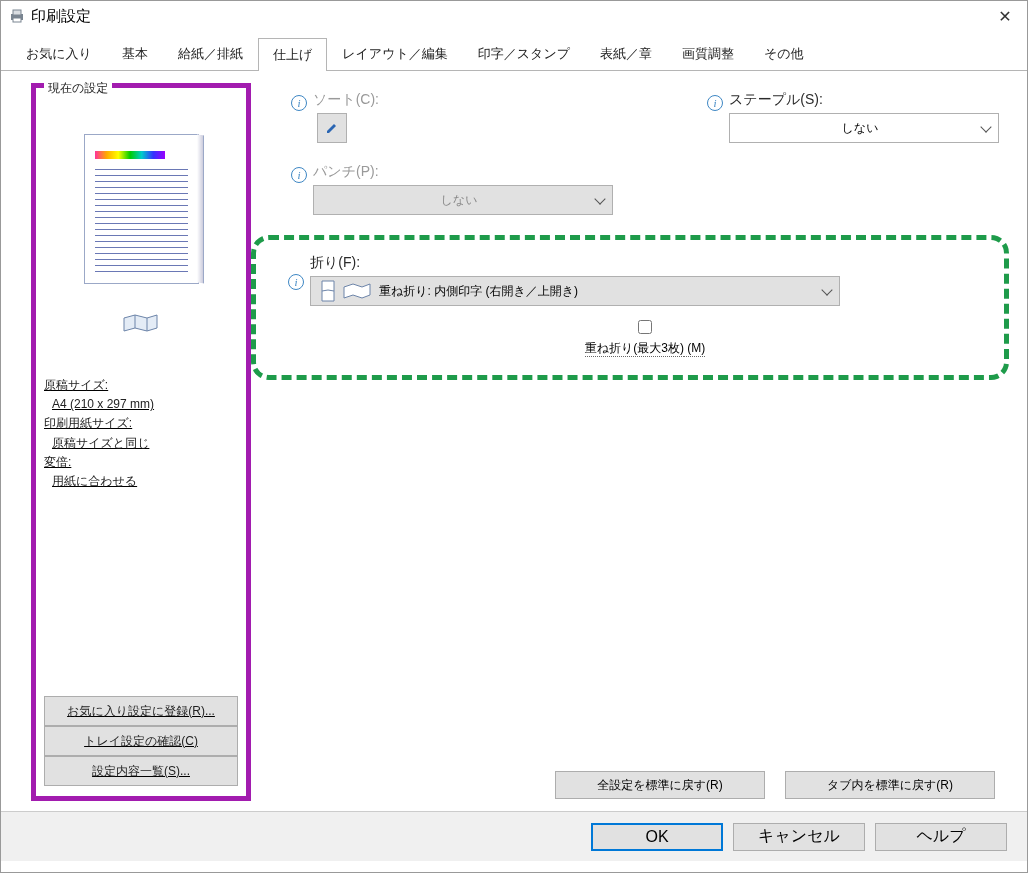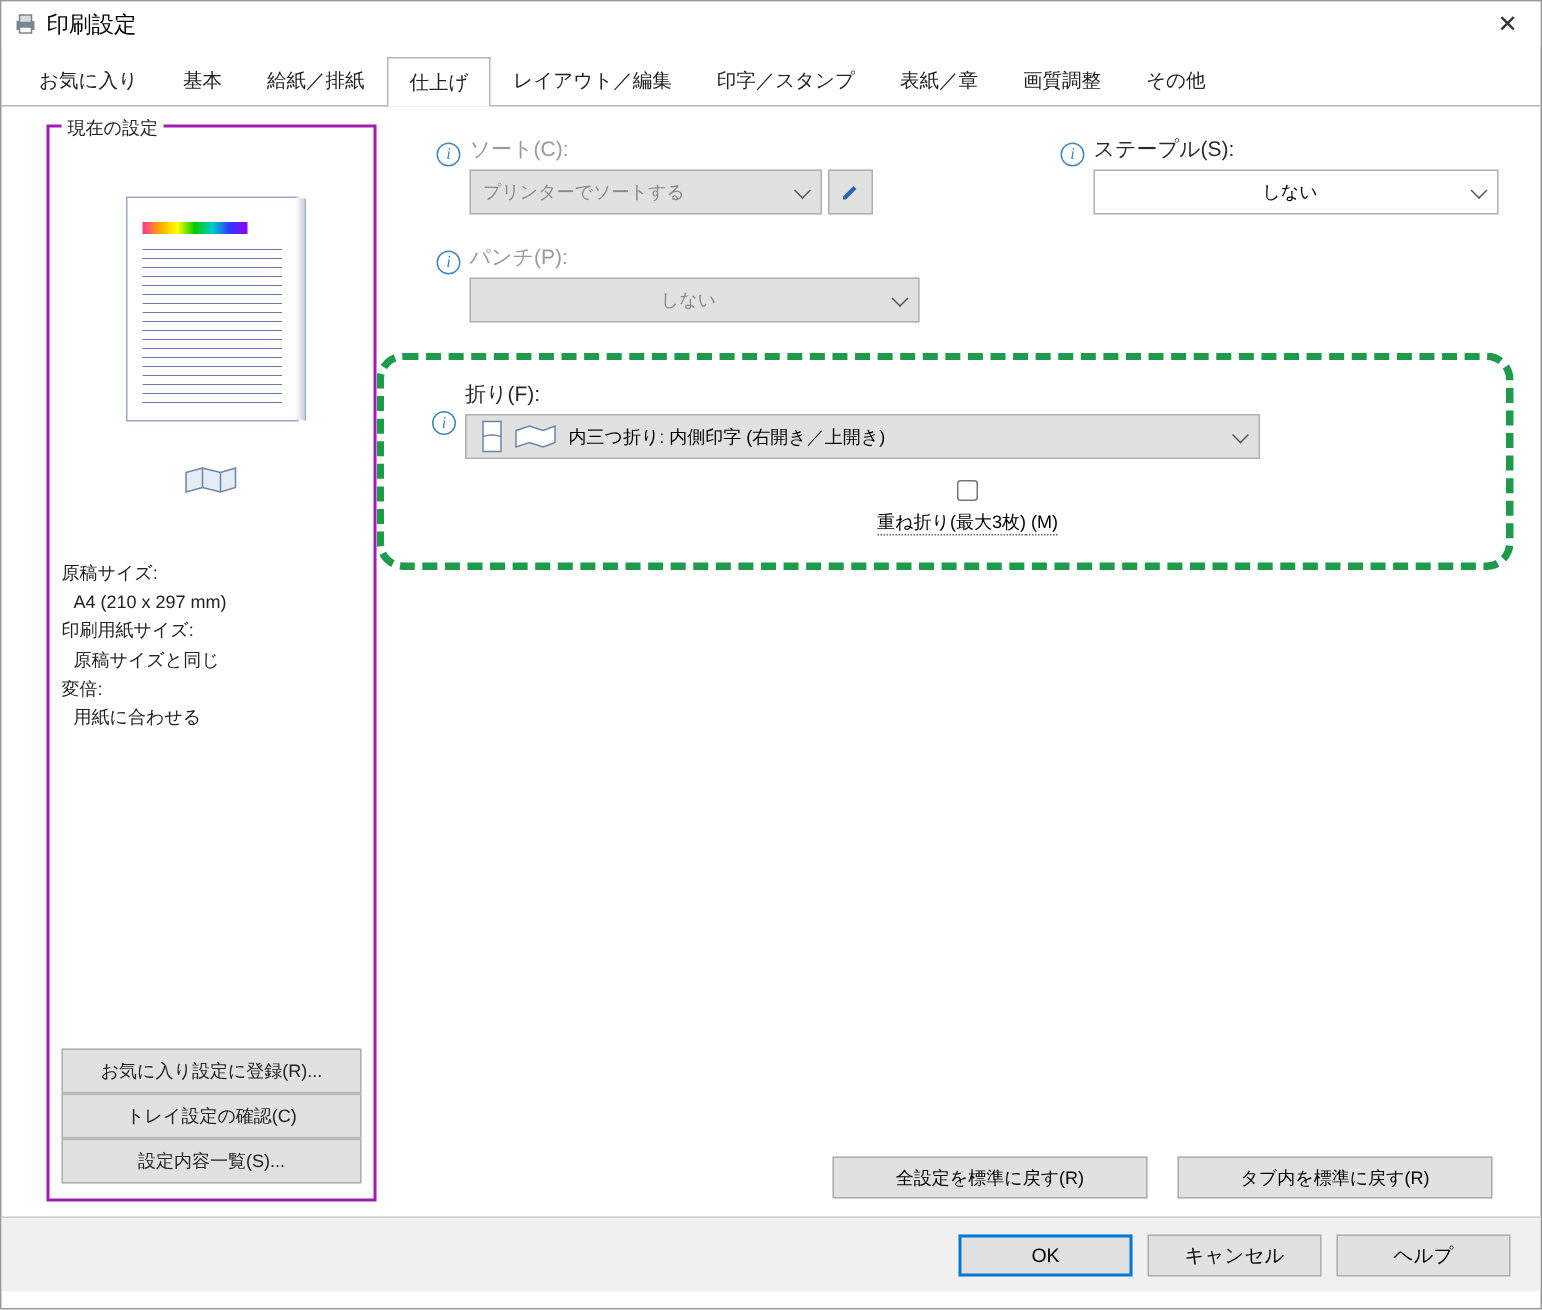--- a/index.html
+++ b/index.html
@@ -10,21 +10,21 @@
 .titlebar .title { flex: 1; font-size: 15px; }
 .titlebar .close { width: 28px; text-align: center; font-size: 16px; color: #333; }
 
 .tabs { display: flex; align-items: flex-start; padding: 6px 10px 0 10px; border-bottom: 1px solid #b5b5b5; }
 .tab { padding: 7px 14px; font-size: 13px; border: 1px solid transparent; border-bottom: none; cursor: pointer; color: #222; }
 .tab.active { border-color: #b5b5b5; background: #fff; position: relative; top: 1px; }
 
 .content { display: flex; height: 740px; }
 
 .sidebar { width: 260px; padding: 12px 10px 10px 30px; }
-.groupbox { border: 2px solid #a21caf; padding: 10px 8px; position: relative; height: 100%; display: flex; flex-direction: column; }
+.groupbox { border: 5px solid #a21caf; padding: 10px 8px; position: relative; height: 100%; display: flex; flex-direction: column; text-decoration: underline; }
 .groupbox .legend { position: absolute; top: -8px; left: 8px; background: #fff; padding: 0 4px; font-size: 12px; color: #222; }
 .preview { flex: 0 0 270px; display: flex; flex-direction: column; align-items: center; justify-content: center; gap: 30px; }
 .preview-doc { width: 115px; height: 150px; background: #fff; border: 1px solid #9ba8c7; position: relative; }
 .preview-doc::after { content: ''; position: absolute; top: 0; right: -6px; width: 6px; height: 100%; background: linear-gradient(to right, #fff, #ccd); border-right: 1px solid #9ba8c7; transform: skewY(8deg); transform-origin: top; }
 .preview-doc .bar { position: absolute; top: 16px; left: 10px; width: 70px; height: 8px; background: linear-gradient(to right, #f39,#fa0,#ff0,#0c0,#0cc,#33f,#90f); }
 .preview-doc .lines { position: absolute; top: 34px; left: 10px; right: 10px; bottom: 10px; background: repeating-linear-gradient(to bottom, #6a78b5 0 1px, transparent 1px 6px); }
 .preview-fold { width: 36px; height: 18px; }
 
 .info { margin-top: 8px; font-size: 12px; line-height: 1.6; color: #222; }
 
@@ -57,21 +57,21 @@
 .fold-select .fold-icons { display: flex; gap: 6px; align-items: center; }
 
 .checkbox-row { display: flex; align-items: center; gap: 6px; margin-top: 14px; flex-direction: column; }
 .checkbox-row input { width: 14px; height: 14px; }
 .dotunder { border-bottom: 1px dotted #666; padding-bottom: 1px; }
 
 .reset-row { position: absolute; right: 32px; bottom: 12px; display: flex; gap: 20px; }
 .reset-row button { width: 210px; height: 28px; border: 1px solid #adadad; background: #e1e1e1; font-size: 12px; cursor: pointer; }
 
 .footer { height: 50px; border-top: 1px solid #ccc; background: #f0f0f0; display: flex; justify-content: flex-end; align-items: center; padding: 0 20px 0 0; gap: 10px; }
-.footer button { width: 116px; height: 28px; border: 1px solid #adadad; background: #e1e1e1; font-size: 13px; cursor: pointer; }
+.footer button { width: 132px; height: 28px; border: 1px solid #adadad; background: #e1e1e1; font-size: 16px; cursor: pointer; }
 .footer button.primary { border: 2px solid #0078d7; background: #e1e1e1; }
 </style>
 </head>
 <body>
 
 <div class="titlebar">
   <span class="icon">
     <svg viewBox="0 0 16 16">
         <rect x="2" y="6" width="12" height="6" fill="#7a8591"></rect>
         <rect x="4" y="2" width="8" height="5" fill="#d9dde2" stroke="#7a8591"></rect>
@@ -129,24 +129,20 @@
   </div>
 
   <div class="main">
     <div class="row">
 
       <div style="display:flex; gap:6px;">
         <span class="info-icon">i</span>
         <div class="column">
           <span class="label disabled">ソート(C):</span>
           <div style="display:flex;">
-            <div class="select disabled" style="width:235px;">
-              <span class="sel-text">プリンターでソートする</span>
-              <span class="caret open"></span>
-            </div>
             <div class="edit-btn">
               <svg viewBox="0 0 14 14">
                   <path d="M2 10 L9 3 L11 5 L4 12 L2 12 Z" fill="#2b66b3"></path>
                 </svg>
             </div>
           </div>
         </div>
       </div>
 
       <div style="display:flex; gap:6px; margin-left:auto;">
@@ -182,21 +178,21 @@
           <div class="select fold-select" style="width:530px;">
             <span class="fold-icons">
               <svg width="18" height="22" viewBox="0 0 18 22">
                   <path d="M3 1 H15 V21 H3 Z" fill="#fff" stroke="#6c84a9"></path>
                   <path d="M3 11 Q9 9 15 11" stroke="#6c84a9" fill="none"></path>
                 </svg>
               <svg width="28" height="16" viewBox="0 0 28 16">
                   <path d="M1 4 L10 1 L19 4 L27 1 L27 12 L19 15 L10 12 L1 15 Z" fill="#fff" stroke="#6c84a9"></path>
                 </svg>
             </span>
-            <span class="sel-text">内三つ折り: 内側印字 (右開き／上開き)</span>
+            <span class="sel-text">重ね折り: 内側印字 (右開き／上開き)</span>
             <span class="caret open"></span>
           </div>
           <div class="checkbox-row">
             <input type="checkbox" style="">
             <label>
               <span class="dotunder"><span>重ね折り(最大3枚)</span></span><span class="dotunder"> <span>(M)</span></span>
             </label>
           </div>
         </div>
       </div>

